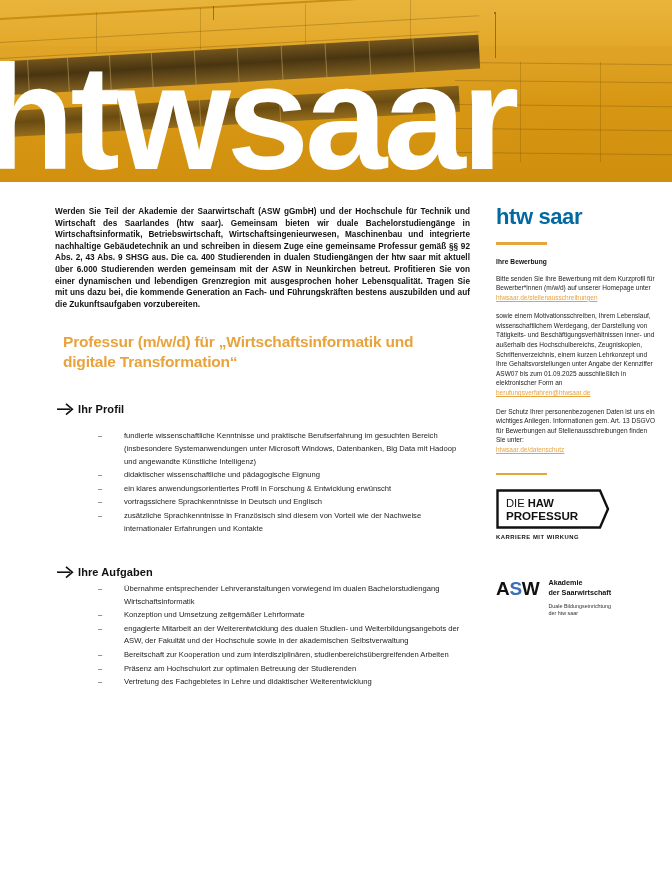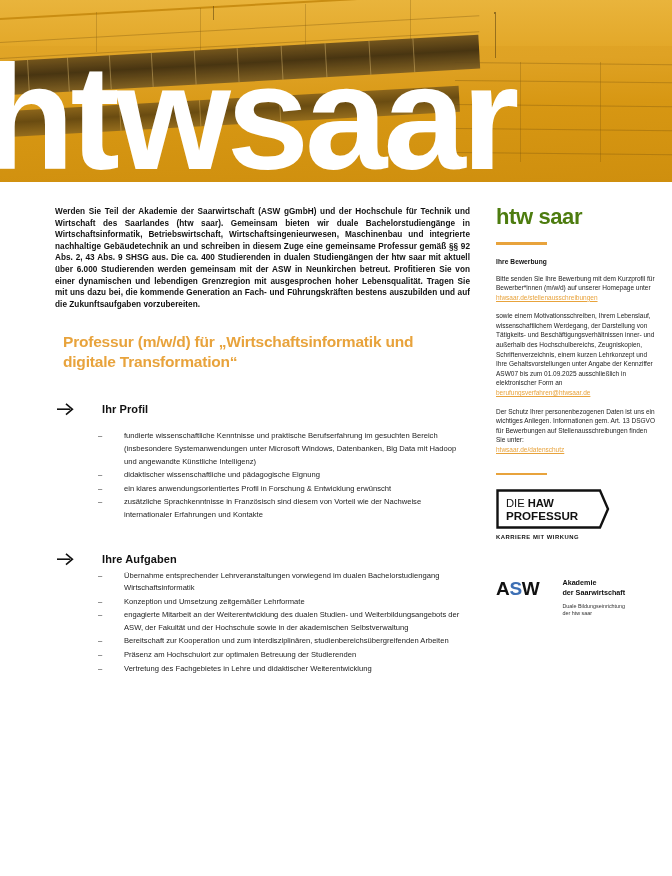--- a/index.html
+++ b/index.html
@@ -98,21 +98,21 @@
     font-weight:700;
     color:#e8a33c;
     letter-spacing:-.2px;
     max-width:400px;
   }
 
   .section{margin-top:30px;}
   .section-head{
     display:flex;
     align-items:center;
-    gap:28px;
+    gap:4px;
     margin-left:2px;
   }
   .arrow-icon{
     width:17px;height:14px;flex:none;display:block;
   }
   .section-title{
     font-size:11px;
     font-weight:700;
     color:#111;
     letter-spacing:.1px;
@@ -138,21 +138,21 @@
     font-size:7.6px;
     line-height:12.6px;
   }
   .section-tasks ul.bullets{margin-top:4px;}
 
   
   .side-logo{
     font-size:22px;
     font-weight:700;
     letter-spacing:-.4px;
-    color:#4d7c0f;
+    color:#0369a1;
     line-height:1;
     margin-bottom:14px;
   }
   .rule{
     width:51px;height:2.5px;
     background:#e8a33c;
     margin:0 0 13px 0;
   }
   .side-h{
     font-size:6.6px;
@@ -182,21 +182,21 @@
   
   .haw-logo{width:118px;height:auto;display:block;margin-bottom:5px;}
   .haw-sub{
     font-size:5.9px;
     font-weight:700;
     letter-spacing:.5px;
     color:#111;
   }
 
   
-  .asw-block{margin-top:38px;display:flex;align-items:flex-start;gap:23px;}
+  .asw-block{margin-top:38px;display:flex;align-items:flex-start;gap:9px;}
   .asw-mark{
     font-size:19px;
     font-weight:700;
     letter-spacing:-.3px;
     line-height:1;
     color:#111;
     margin-top:1px;
   }
   .asw-mark .s{color:#3d6fb4;}
   .asw-text .l1{
@@ -271,20 +271,21 @@
         <svg class="arrow-icon" viewBox="0 0 17 14">
           <path d="M0 7.2 H13.3" stroke="#111" stroke-width="1.6" fill="none"></path>
           <path d="M9.6 2.3 L15.4 7.2 L9.6 12.1" stroke="#111" stroke-width="1.6" fill="none" stroke-linecap="square"></path>
         </svg>
         <div class="section-title">Ihr Profil</div>
       </div>
       <ul class="bullets">
         <li>fundierte wissenschaftliche Kenntnisse und praktische Berufserfahrung im gesuchten Bereich (insbesondere Systemanwendungen unter Microsoft Windows, Datenbanken, Big Data mit Hadoop und angewandte Künstliche Intelligenz)</li>
         <li>didaktischer wissenschaftliche und pädagogische Eignung</li>
         <li>ein klares anwendungsorientiertes Profil in Forschung &amp; Entwicklung erwünscht</li>
+        <li>vortragssichere Sprachkenntnisse in Deutsch und Englisch</li>
         <li>zusätzliche Sprachkenntnisse in Französisch sind diesem von Vorteil wie der Nachweise internationaler Erfahrungen und Kontakte</li>
       </ul>
     </div>
 
     <div class="section section-tasks">
       <div class="section-head">
         <svg class="arrow-icon" viewBox="0 0 17 14">
           <path d="M0 7.2 H13.3" stroke="#111" stroke-width="1.6" fill="none"></path>
           <path d="M9.6 2.3 L15.4 7.2 L9.6 12.1" stroke="#111" stroke-width="1.6" fill="none" stroke-linecap="square"></path>
         </svg>

